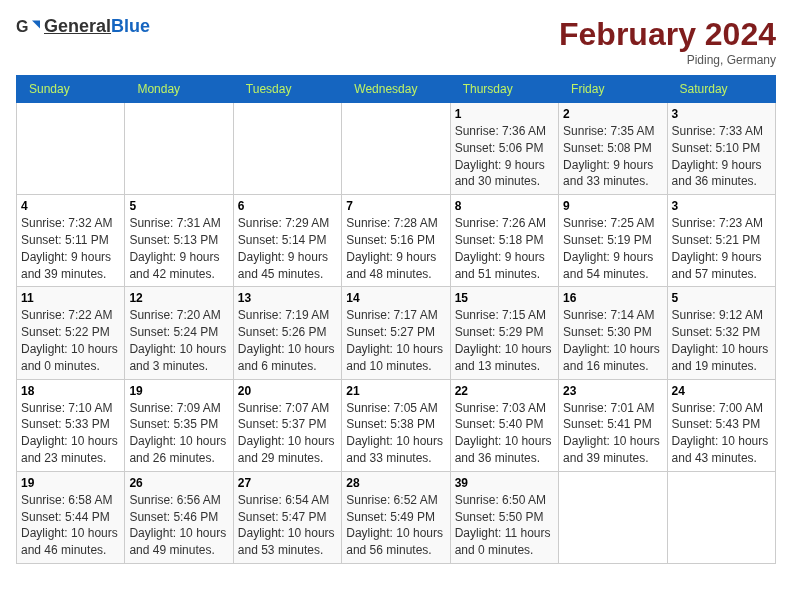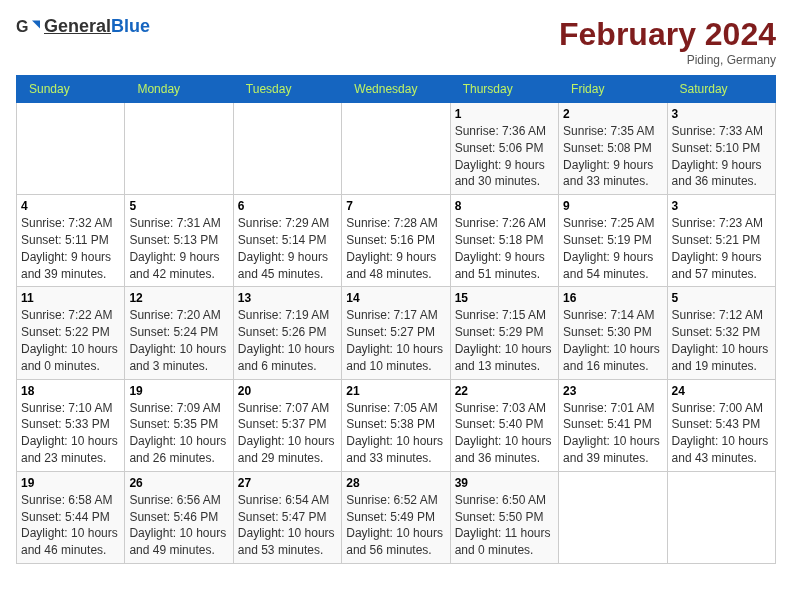--- a/index.html
+++ b/index.html
@@ -209,21 +209,21 @@
 Daylight: 10 hours and 13 minutes.</div>
         </td>
         <td>
           <span class="day-number">16</span>
           <div class="day-info">Sunrise: 7:14 AM
 Sunset: 5:30 PM
 Daylight: 10 hours and 16 minutes.</div>
         </td>
         <td>
           <span class="day-number">5</span>
-          <div class="day-info">Sunrise: 7:12 AM
+          <div class="day-info">Sunrise: 9:12 AM
 Sunset: 5:32 PM
 Daylight: 10 hours and 19 minutes.</div>
         </td>
       </tr>
       <tr>
         <td>
           <span class="day-number">18</span>
           <div class="day-info">Sunrise: 7:10 AM
 Sunset: 5:33 PM
 Daylight: 10 hours and 23 minutes.</div>

